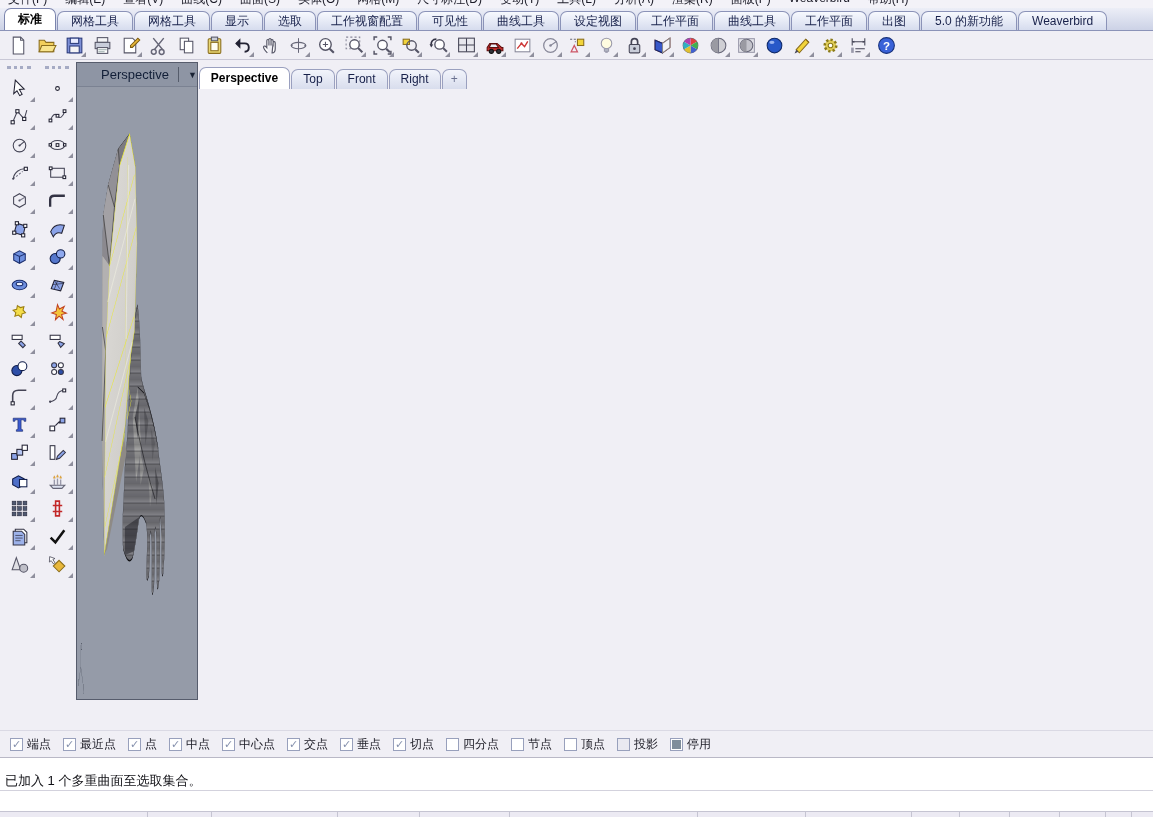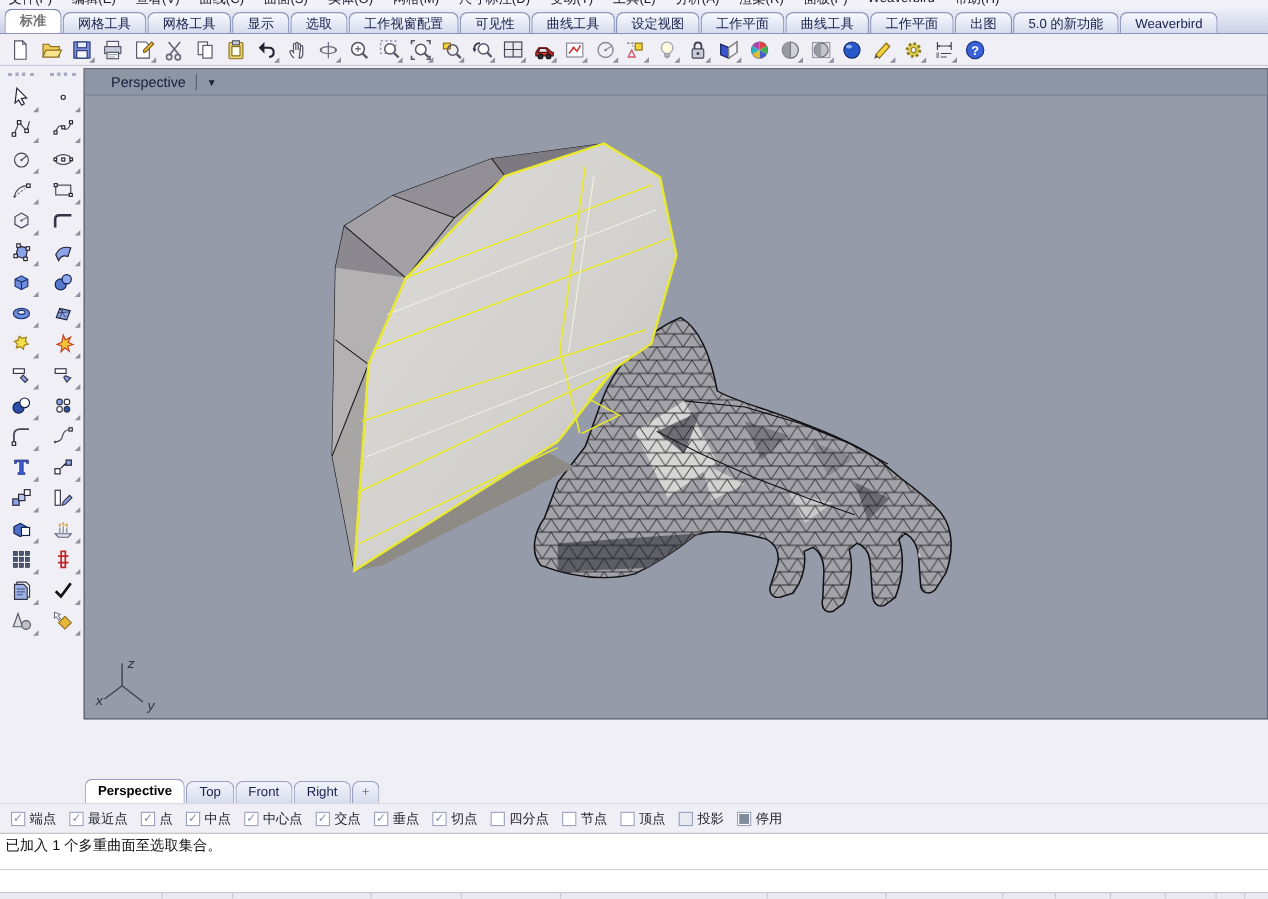--- a/index.html
+++ b/index.html
@@ -16,40 +16,40 @@
   #menubar-inner { display:flex; gap:18px; padding-left:8px; margin-top:-9px;
     font-size:12px; color:#1c1c28; white-space:nowrap; }
   .m-item { flex:none; }
 
   
   #tabbar { height:23px; background:linear-gradient(#eceef7,#ccd2e6);
     border-bottom:1px solid #8b93b8; display:flex; align-items:flex-end; padding-left:4px; }
   .tab { height:19px; line-height:18px; padding:0 13px; font-size:12px; color:#17204a;
     background:linear-gradient(#f7f9fe,#d6dcee); border:1px solid #8b93b8; border-bottom:none;
     border-radius:7px 7px 0 0; margin-right:1px; position:relative; cursor:default; }
-  .tab.active { background:#ffffff; color:#737373; height:22px; line-height:21px; z-index:2;
+  .tab.active { background:#ffffff; color:#000000; height:22px; line-height:21px; z-index:2;
     font-weight:bold; border-color:#7b84ad; }
 
   
   #toolbar { height:29px; background:#f0eff5; border-bottom:1px solid #c9c8d6;
     display:flex; align-items:center; padding-left:6px; gap:4px; }
   .tool { width:24px; height:24px; position:relative; display:flex; align-items:center;
     justify-content:center; border-radius:2px; }
   .tool svg { width:21px; height:21px; }
   .tool .fly { position:absolute; right:0px; bottom:0px; width:0; height:0;
     border-left:5px solid transparent; border-bottom:5px solid #8f8f9d; }
 
   
   #workspace { position:absolute; top:60px; left:0; width:1153px; height:670px; display:flex; }
   #sidebar { width:76px; background:#f0eff5; display:flex; padding-top:2px; }
   .tcol { width:38px; display:flex; flex-direction:column; align-items:center; }
   .grip { width:24px; border-top:3px dotted #a6abc4; margin:4px 0 5px; }
   .tool.side { width:31px; height:28px; }
 
-  #vparea { flex:1; display:flex; flex-direction:column;gap:48px; }
+  #vparea { flex:1; display:flex; flex-direction:row; }
   #viewport { height:638px; margin-top:2px; border:1px solid #565c6c; background:#959ba8;
     display:flex; flex-direction:column; }
   #vp-titlebar { height:24px; background:#8e95a4; border-bottom:1px solid #7b8292;
     color:#121f38; font-size:13px; display:flex; align-items:center; padding-left:24px; gap:9px; }
   .vt-sep { width:1px; height:15px; background:#555c6b; }
   #vp-arrow { font-size:9px; color:#1a2335; }
   #scene-wrap { flex:1; position:relative; overflow:hidden; }
   #scene { position:absolute; left:0; top:0; width:100%; height:100%; }
 
   
@@ -67,21 +67,21 @@
     font-size:12px; color:#20202a; }
   .os { display:flex; align-items:center; gap:4px; }
   .osbox { width:13px; height:13px; background:#fff; border:1px solid #98a0bc; display:flex;
     align-items:center; justify-content:center; font-size:11px; line-height:11px; color:#8590ad; }
   .osbox.dis { background:#e9e9f1; }
   .osbox .fillsq { width:9px; height:9px; background:#7f8d9b; }
 
   
   #cmdpanel { position:absolute; top:757px; left:0; width:1153px; height:54px; background:#fff;
     border-top:1px solid #b9b8c6; font-size:13px; color:#101015; }
-  #cmd-history { height:33px; border-bottom:1px solid #d3d2dd; padding:13px 5px; display:flex;
+  #cmd-history { height:33px; border-bottom:1px solid #d3d2dd; padding:1px 5px; display:flex;
     flex-direction:column; justify-content:flex-end; }
   .cmd-line { height:16px; line-height:16px; white-space:nowrap; }
   #cmd-input-row { height:20px; padding:1px 5px; display:flex; align-items:center; }
   #cmd-prompt { font-weight:bold; }
   #cmd-cursor { margin-left:6px; animation:blink 1.1s steps(1) infinite; }
   @keyframes blink { 50% { opacity:0; } }
 
   
   #statusbar { position:absolute; top:811px; left:0; width:1153px; height:6px;
     background:#eceaf3; border-top:1px solid #c5c4d2; display:flex; }

